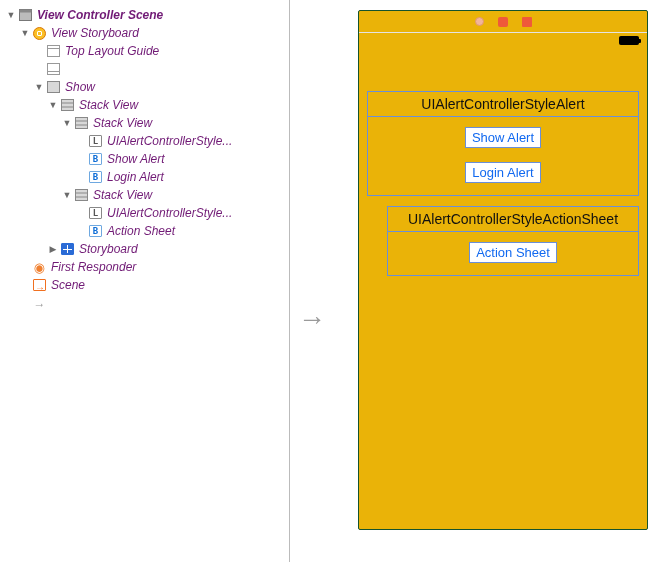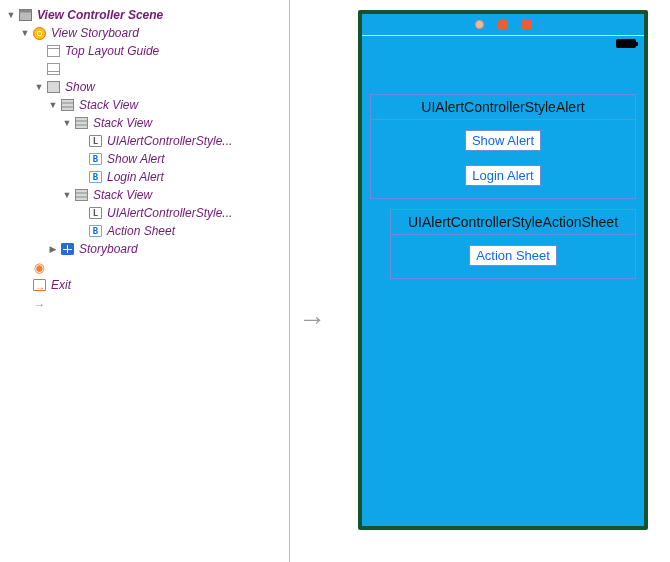--- a/index.html
+++ b/index.html
@@ -90,23 +90,23 @@
   .arrow-to {
     position: absolute;
     left: 8px; top: 300px;
     color: #9a9a9a;
     font-size: 28px;
   }
   .device {
     position: absolute;
     left: 68px; top: 10px;
     width: 290px; height: 520px;
-    border: 4px solid #14532d;
+    border: 1px solid #14532d;
     border-radius: 2px;
-    background: #0ea5e9;
+    background: #eab308;
     display: flex; flex-direction: column;
   }
   .title-strip {
     height: 22px;
     display:flex; align-items:center; justify-content:center; gap:14px;
     border-bottom: 1px solid #e4e4e4;
   }
   .dot { width:9px;height:9px;border-radius:50%; }
   .dot.y{background:#f2b59b;border:1px solid #e0986e;}
   .dot.r1{background:#ef5a3a;width:10px;height:10px;border-radius:2px;}
@@ -277,28 +277,29 @@
     <span class="disc">▶</span>
     <span class="icon">
         <span class="ic-constraints"></span>
       </span>
     <span class="lbl">Storyboard</span>
   </div>
 
   <div class="row i1">
     <span class="disc"></span>
     <span class="icon ic-cube">◉</span>
+    <span class="lbl">First Responder</span>
   </div>
 
   <div class="row i1">
     <span class="disc"></span>
     <span class="icon">
         <span class="ic-exit"></span>
       </span>
-    <span class="lbl">Exit</span>
+    <span class="lbl">Scene</span>
   </div>
 
   <div class="row i1">
     <span class="disc"></span>
     <span class="icon ic-arrow">→</span>
   </div>
 
 </div>
 
 <div class="canvas">

